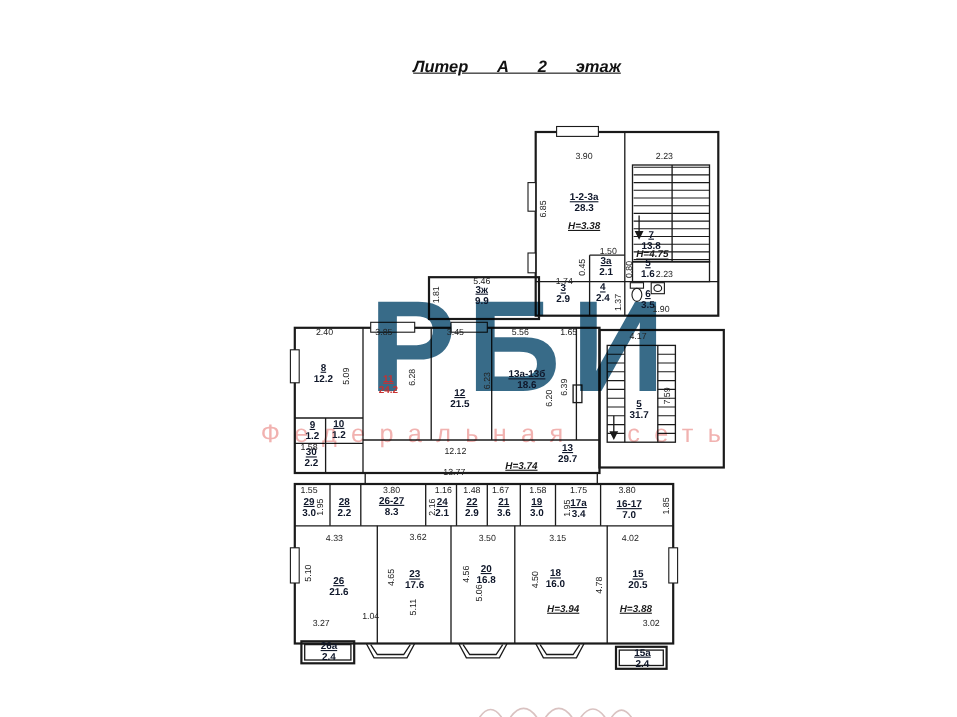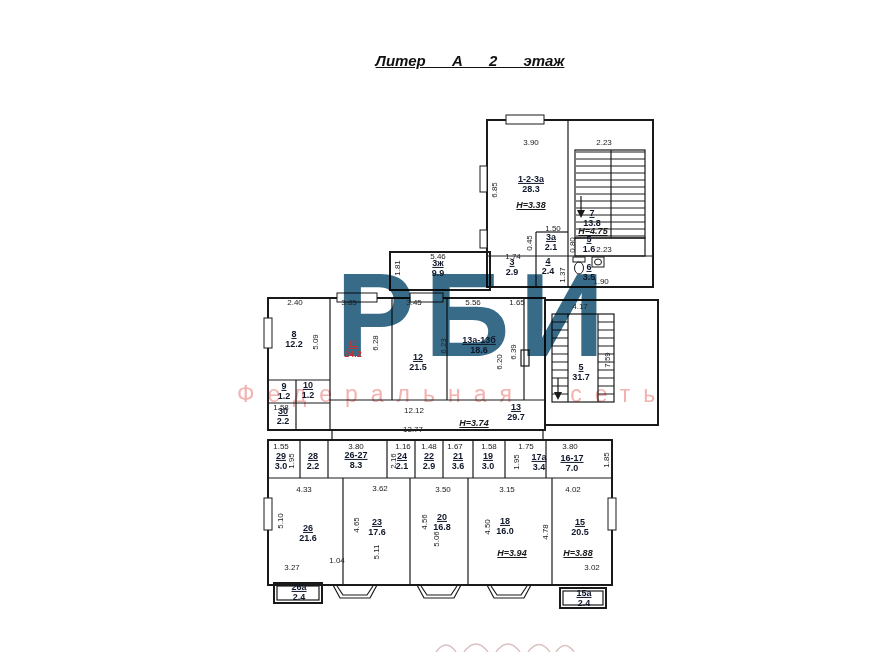--- a/index.html
+++ b/index.html
@@ -225,21 +225,21 @@
         <div class="rarea">2.9</div>
       </div>
       <div class="room-label" style="left: 458px; top: 461px;">
         <div class="rnum">21</div>
         <div class="rarea">3.6</div>
       </div>
       <div class="room-label" style="left: 488px; top: 461px;">
         <div class="rnum">19</div>
         <div class="rarea">3.0</div>
       </div>
-      <div class="room-label" style="left: 527px; top: 462px; padding-left: 24px;">
+      <div class="room-label" style="left: 514px; top: 462px; padding-left: 24px;">
         <div class="rnum">17а</div>
         <div class="rarea">3.4</div>
       </div>
       <div class="room-label" style="left: 572px; top: 463px;">
         <div class="rnum">16-17</div>
         <div class="rarea">7.0</div>
       </div>
       <div class="room-label" style="left: 308px; top: 521px; margin-top: 12px;">
         <div class="rnum">26</div>
         <div class="rarea">21.6</div>

